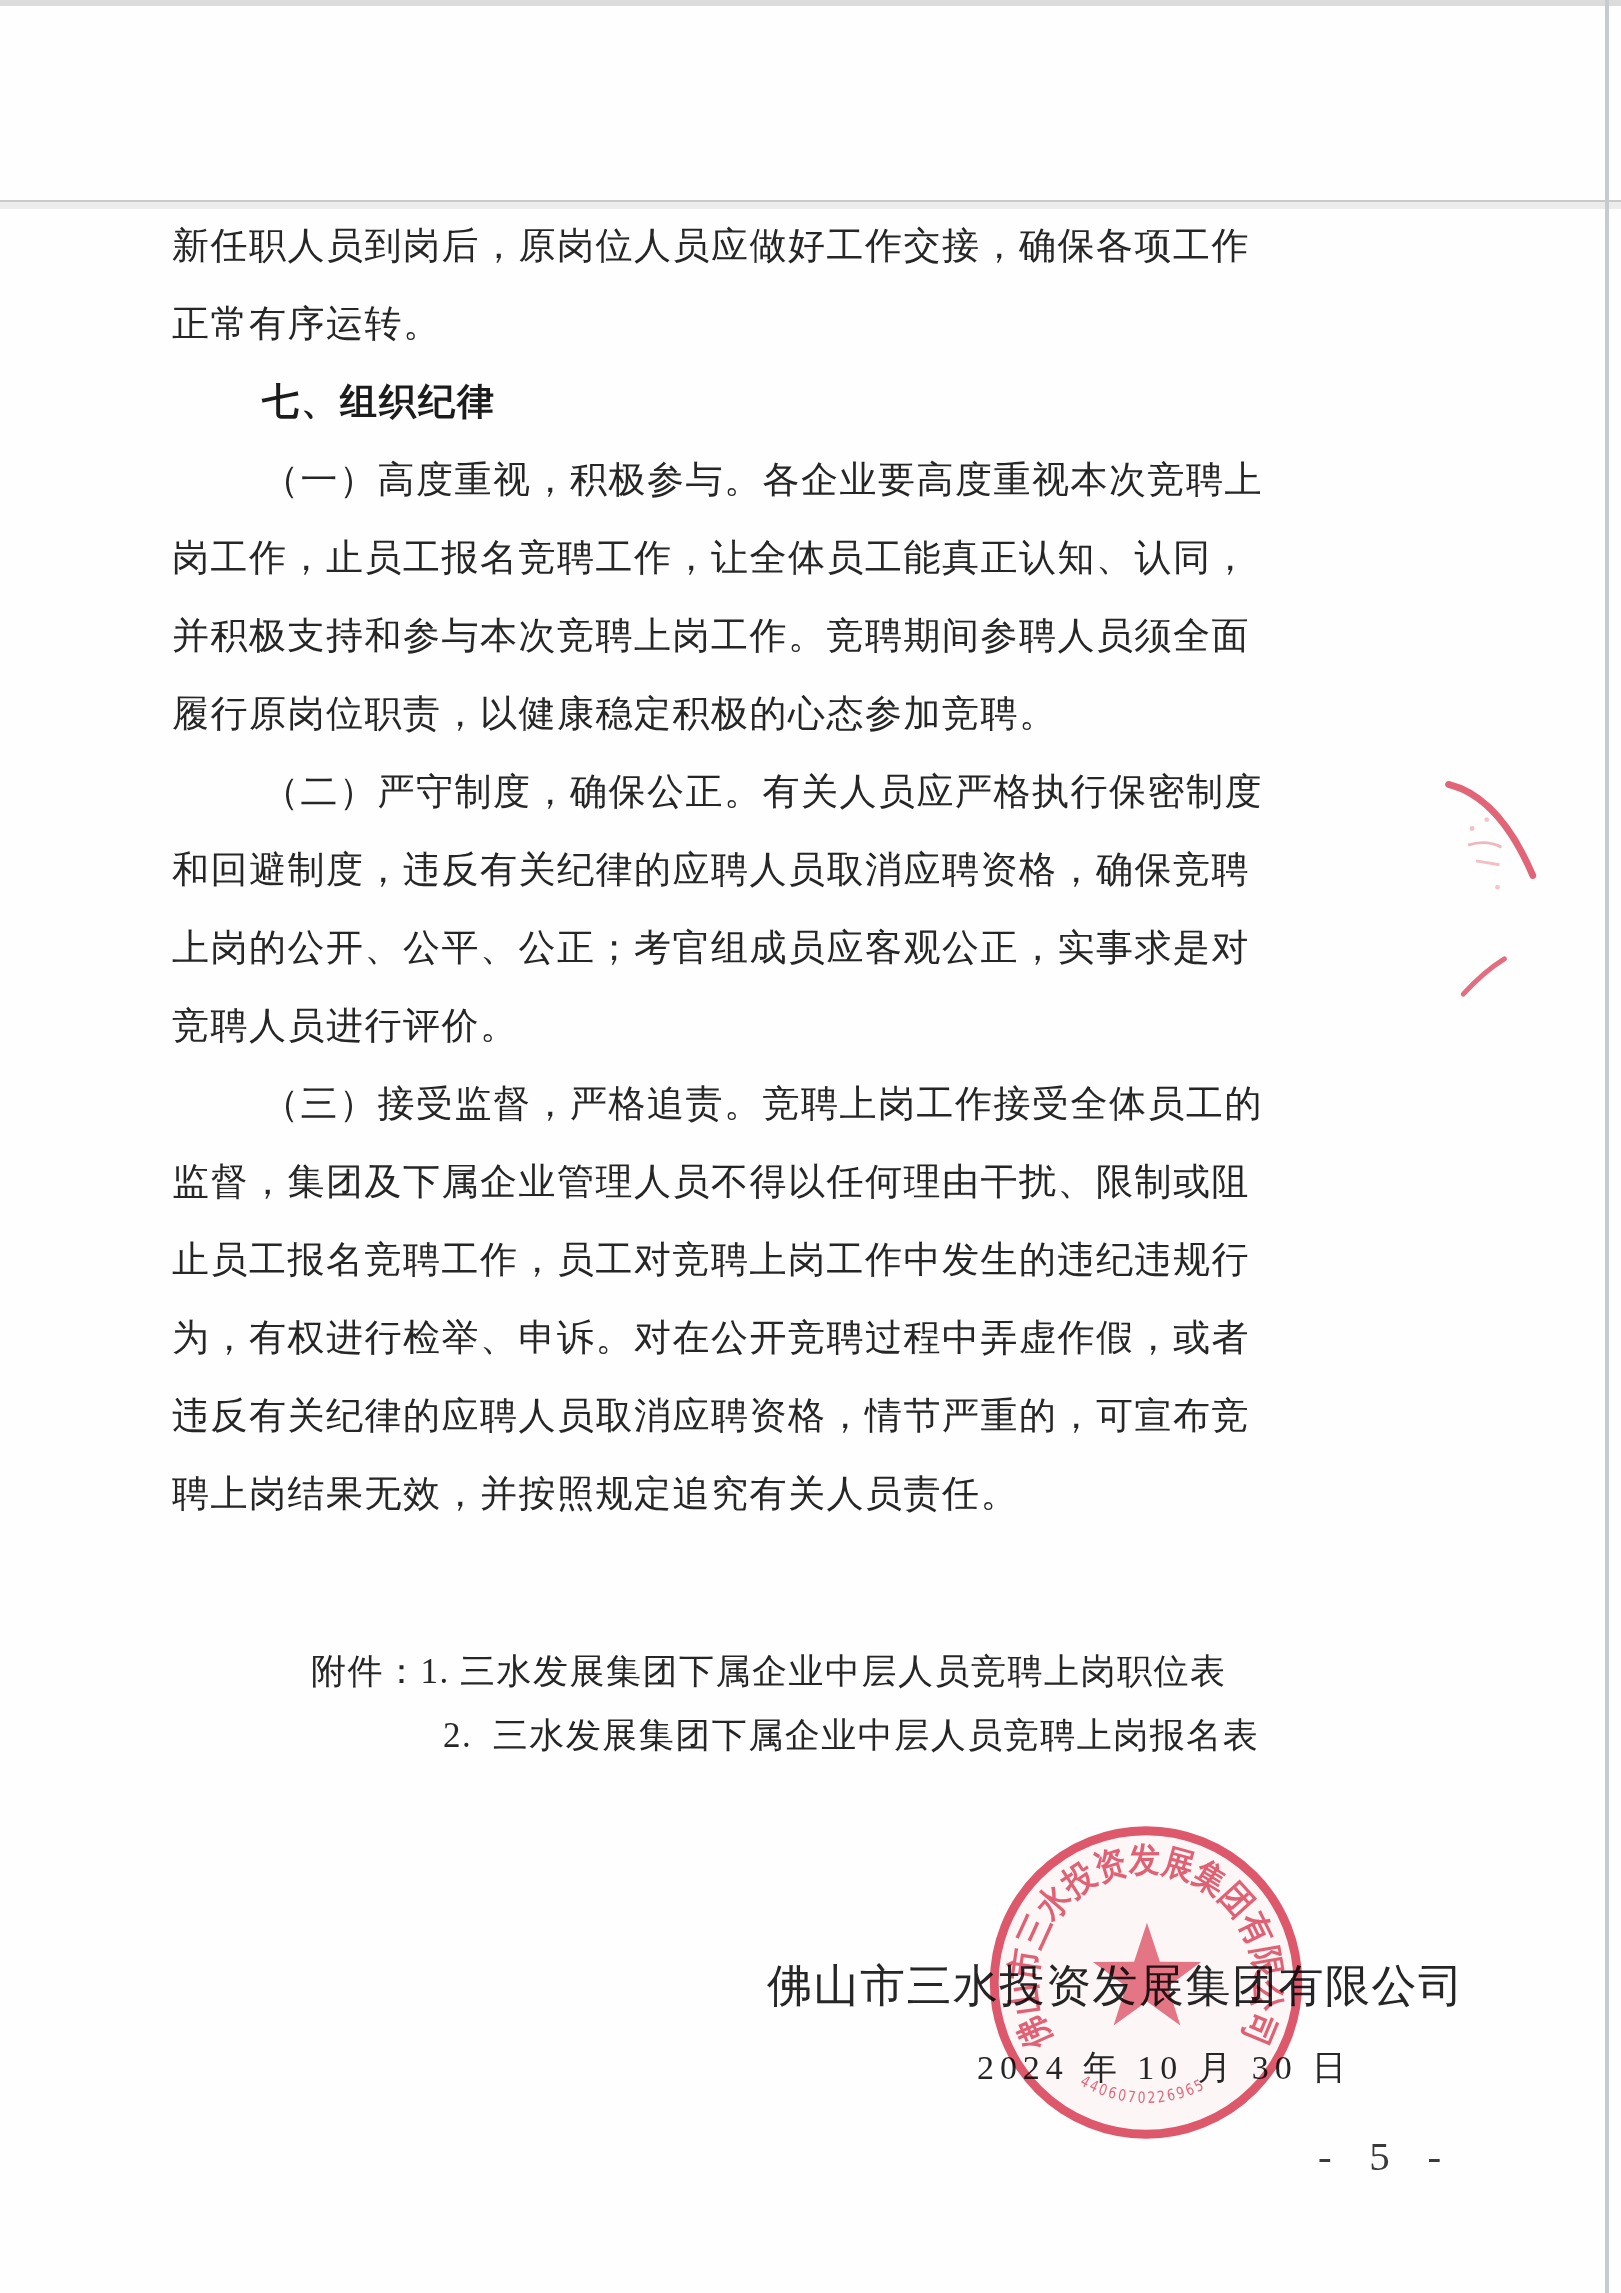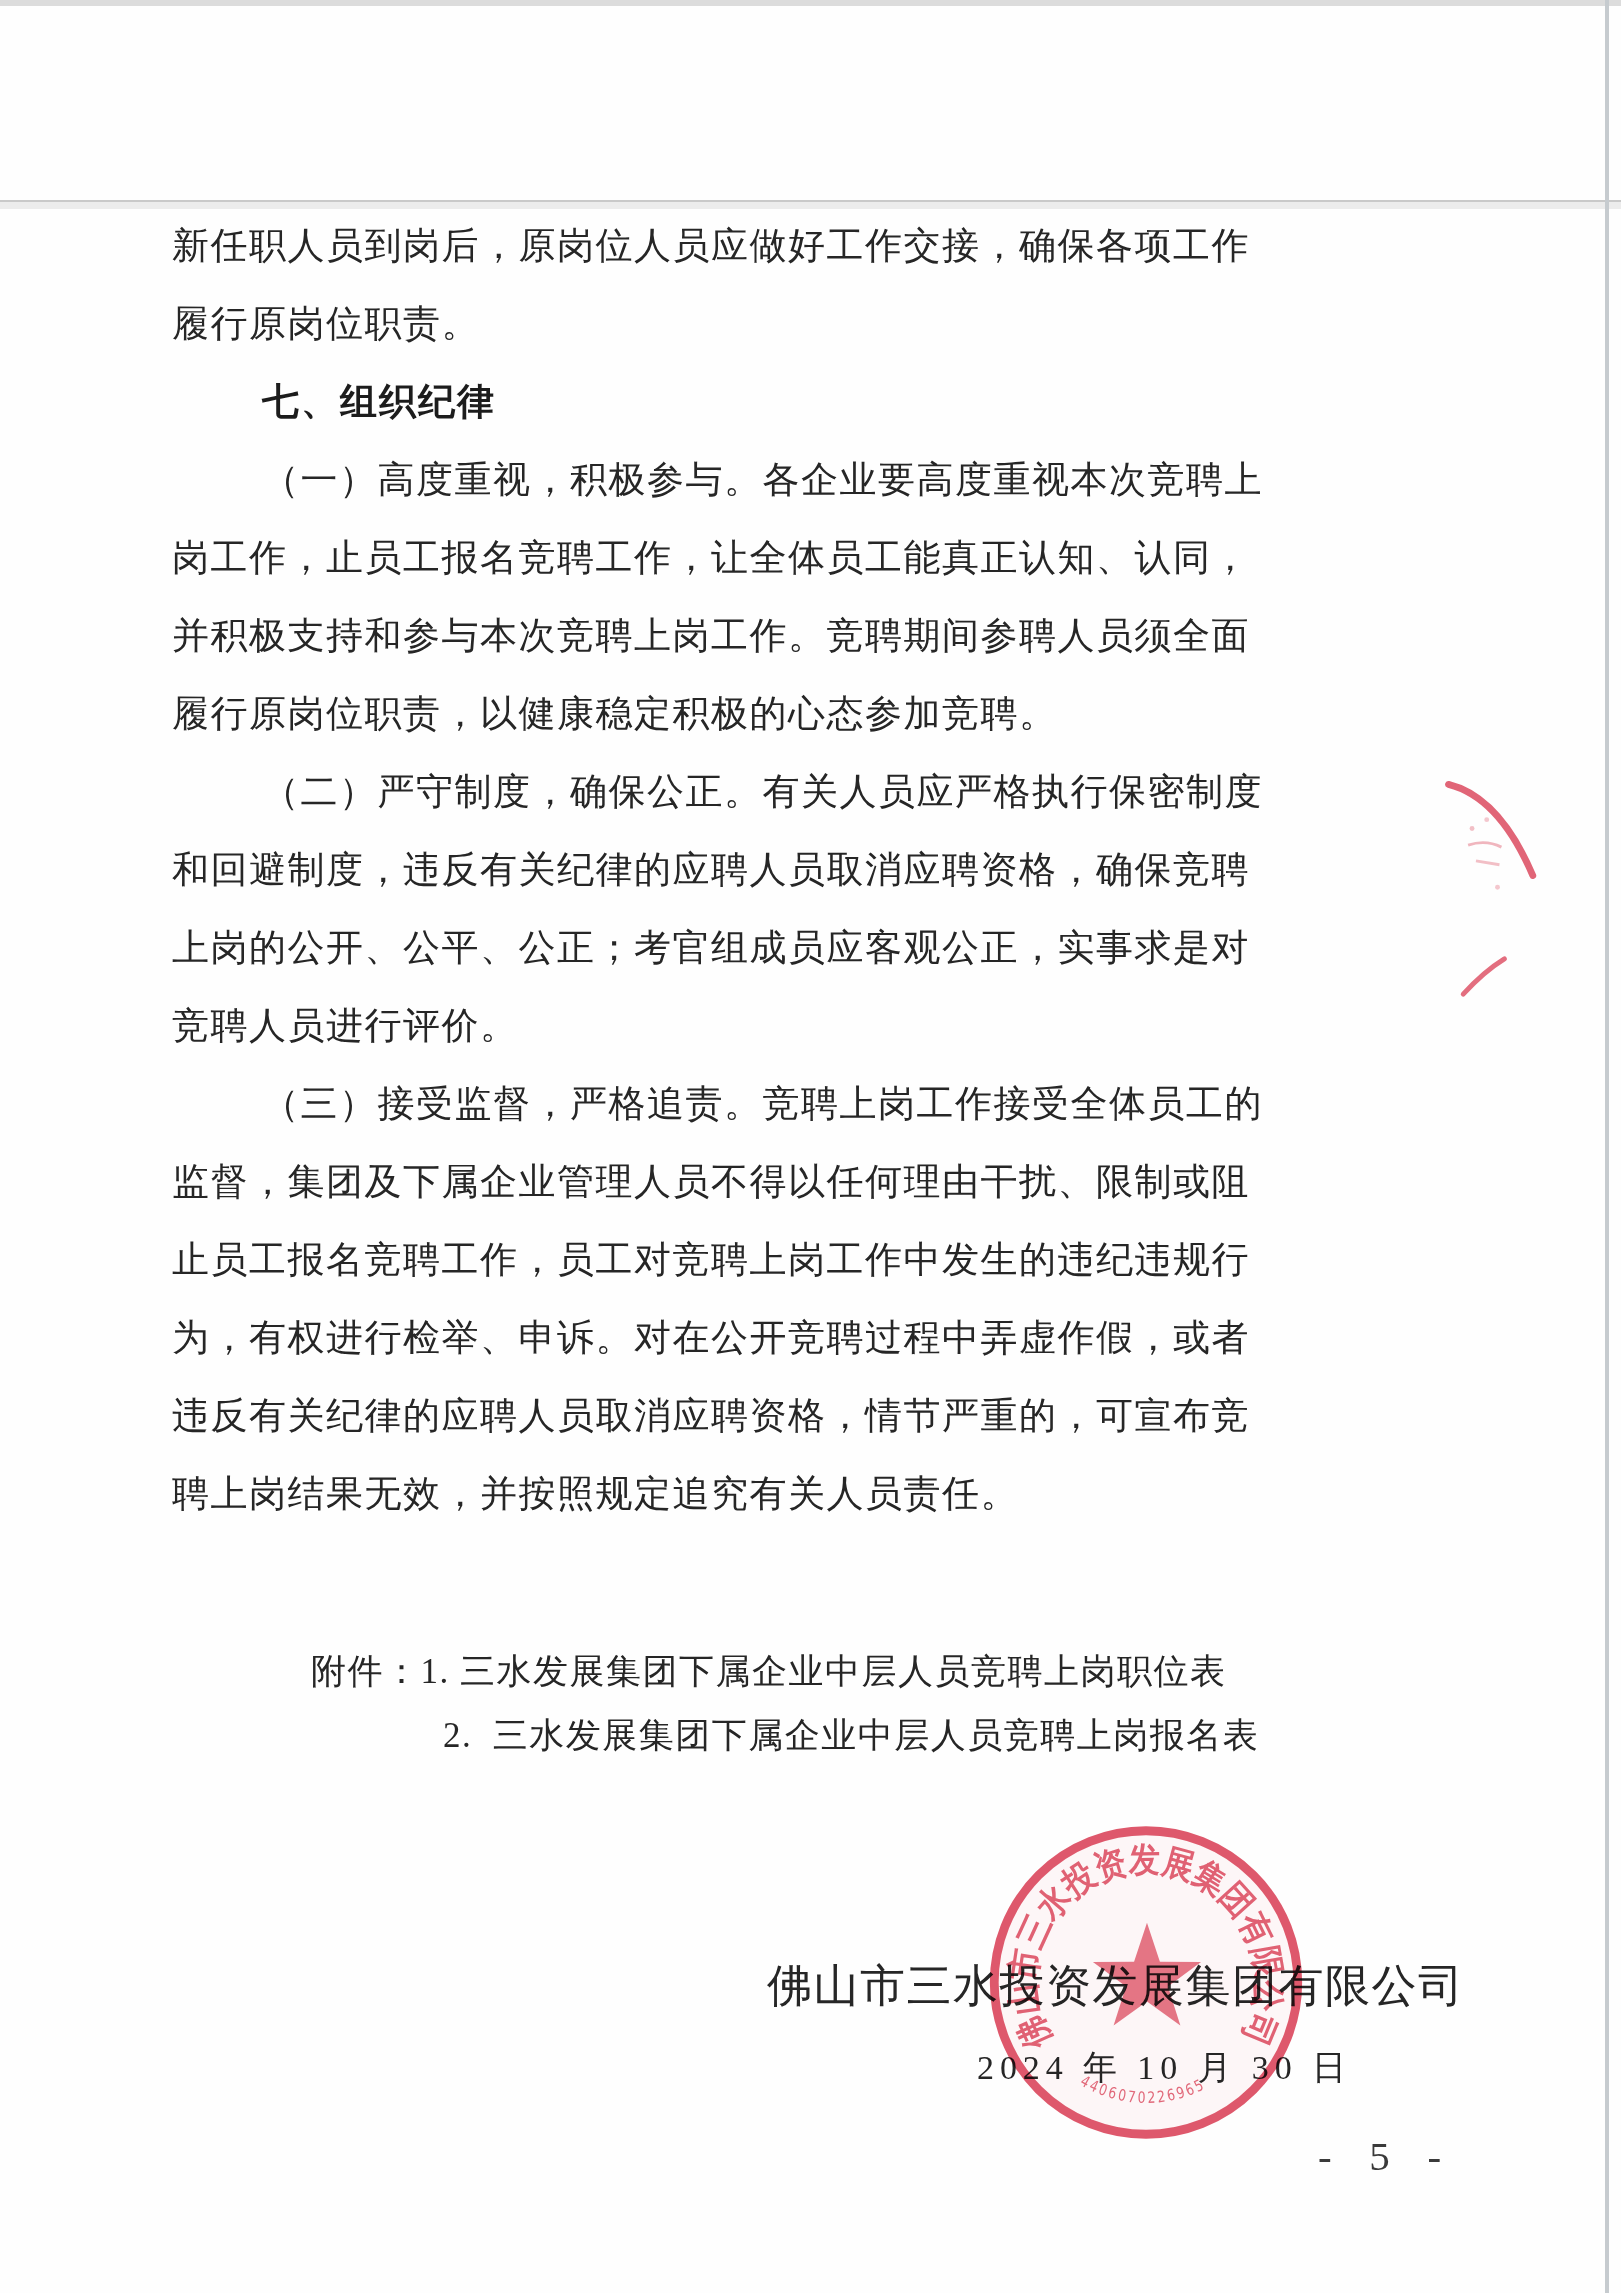--- a/index.html
+++ b/index.html
@@ -73,21 +73,21 @@
 <body>
 
 <div class="page">
 
   <div class="scan-top-band"></div>
   <div class="scan-hline"></div>
   <div class="scan-vline"></div>
 
   <div class="body-text">
     <div class="line">新任职人员到岗后，原岗位人员应做好工作交接，确保各项工作</div>
-    <div class="line">履行原岗位职责。</div>
+    <div class="line">正常有序运转。</div>
     <div class="line heading indent">七、组织纪律</div>
     <div class="line indent">（一）高度重视，积极参与。各企业要高度重视本次竞聘上</div>
     <div class="line">岗工作，止员工报名竞聘工作，让全体员工能真正认知、认同，</div>
     <div class="line">并积极支持和参与本次竞聘上岗工作。竞聘期间参聘人员须全面</div>
     <div class="line">履行原岗位职责，以健康稳定积极的心态参加竞聘。</div>
     <div class="line indent">（二）严守制度，确保公正。有关人员应严格执行保密制度</div>
     <div class="line">和回避制度，违反有关纪律的应聘人员取消应聘资格，确保竞聘</div>
     <div class="line">上岗的公开、公平、公正；考官组成员应客观公正，实事求是对</div>
     <div class="line">竞聘人员进行评价。</div>
     <div class="line indent">（三）接受监督，严格追责。竞聘上岗工作接受全体员工的</div>

